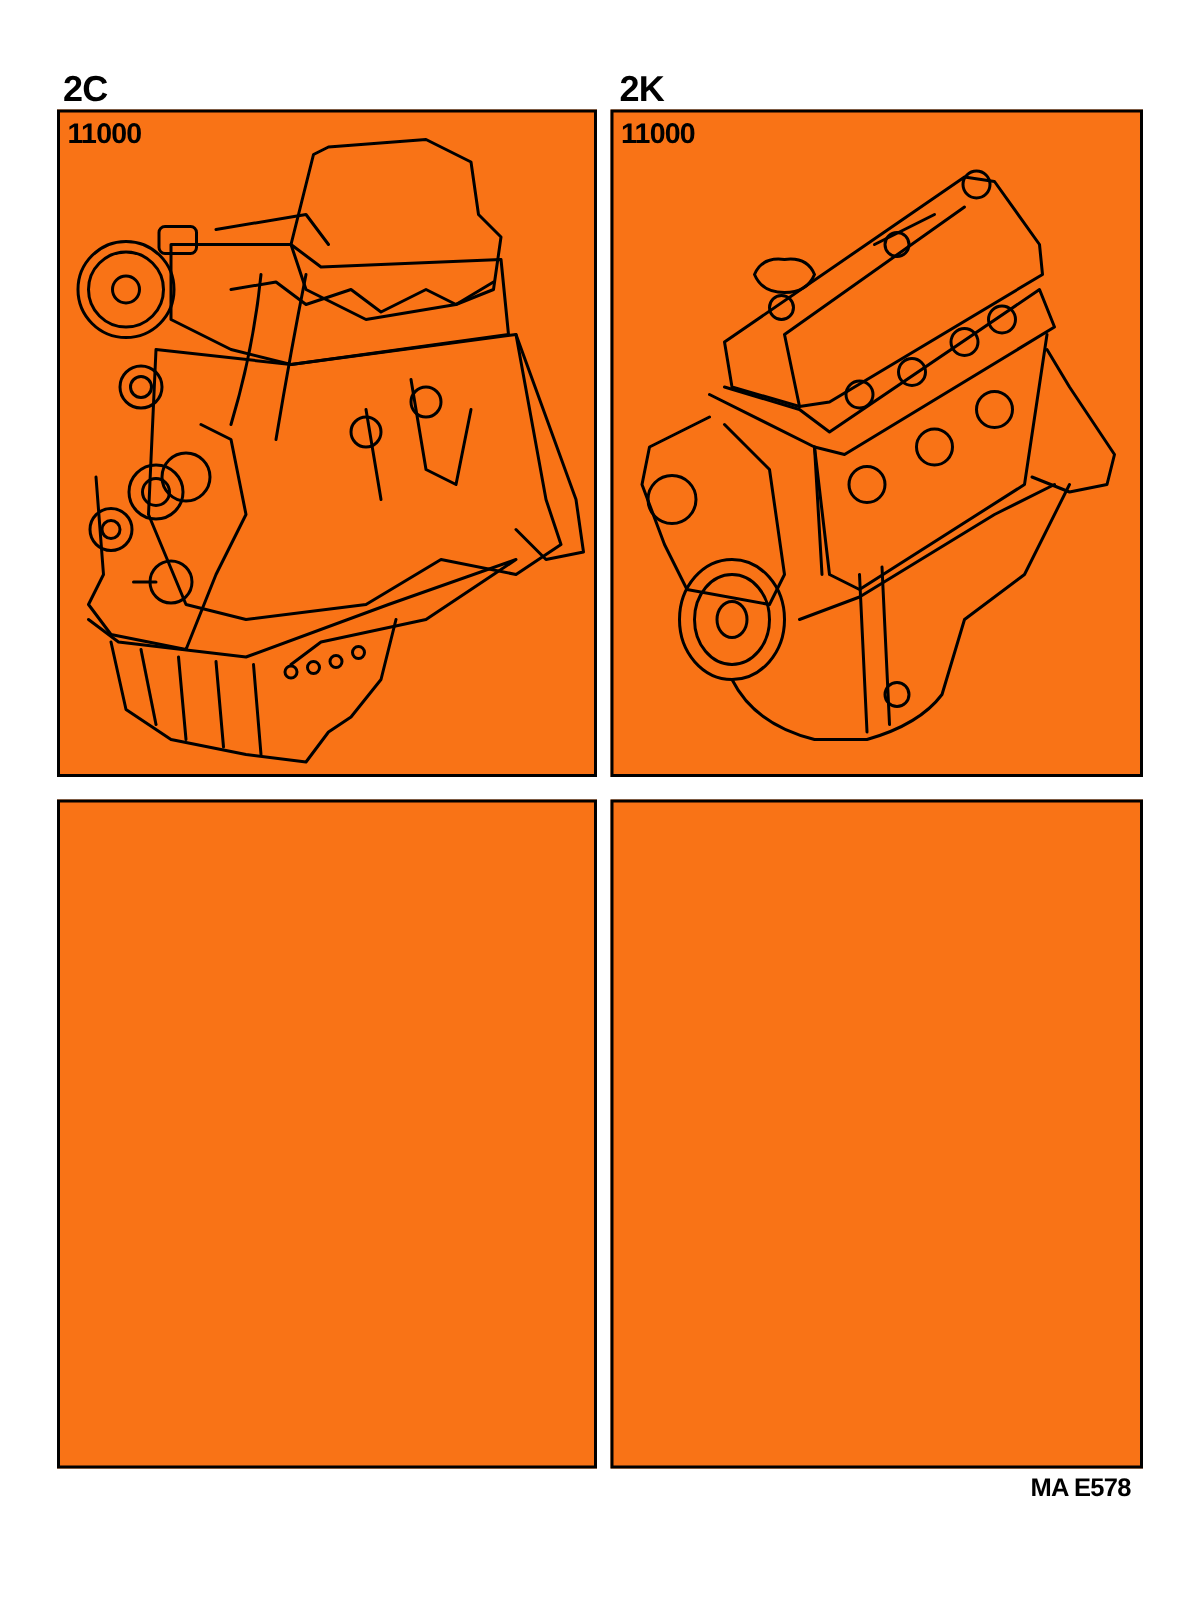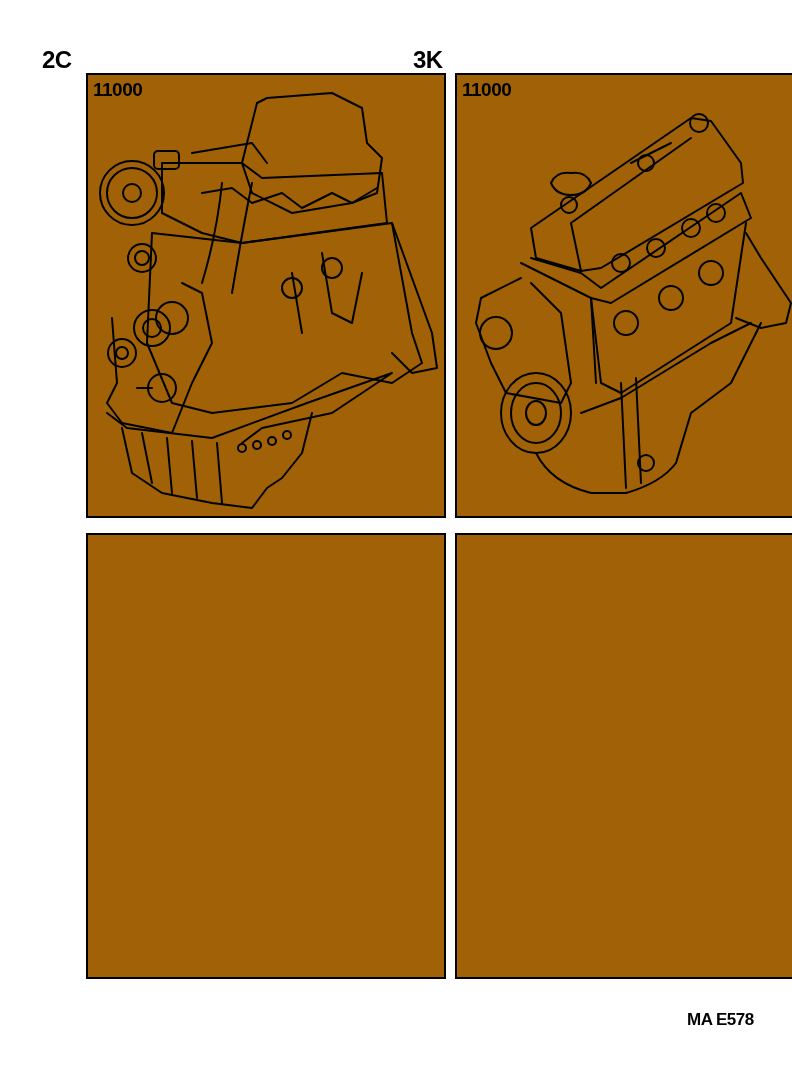--- a/index.html
+++ b/index.html
@@ -1,19 +1,19 @@
 <!DOCTYPE html>
 <html><head>
   <meta charset="utf-8">
   <style>
     html, body { margin: 0; padding: 0; background: #ffffff; }
     body { width: 792px; height: 1082px; position: relative; overflow: hidden;
            font-family: "Liberation Sans", sans-serif; color: #000; }
     .engine-label { position: absolute; font-weight: bold; font-size: 24px; letter-spacing: -0.5px; }
-    .panel { position: absolute; border: 2.5px solid #000; box-sizing: border-box; background: #a16207; margin-left: 48px; }
+    .panel { position: absolute; border: 2.5px solid #000; box-sizing: border-box; background: #f97316; }
     .part-no { position: absolute; left: 5px; top: 4px; font-weight: bold; font-size: 19px; letter-spacing: -0.5px; }
     .drawing { position: absolute; }
     .drawing svg { width: 100%; height: 100%; }
     .ref-code { position: absolute; font-weight: bold; font-size: 17px; letter-spacing: -0.5px; }
     svg path, svg line, svg circle, svg ellipse, svg rect, svg polyline, svg polygon {
       fill: none; stroke: #000; stroke-width: 2; stroke-linejoin: round; stroke-linecap: round;
     }
   </style>
 </head>
 <body>
@@ -67,21 +67,21 @@
       <circle cx="165" cy="362" r="4"></circle>
       <circle cx="180" cy="358" r="4"></circle>
       <circle cx="195" cy="352" r="4"></circle>
 
       <path d="M130 100 Q125 150 110 200"></path>
       <path d="M160 100 Q150 150 140 210"></path>
     </svg>
   </div>
 </div>
 
-<div class="engine-label" style="left:413px; top:46px;">3K</div>
+<div class="engine-label" style="left:413px; top:46px;">2K</div>
 <div class="panel" style="left:407px; top:73px; width:355px; height:445px;">
   <div class="part-no">11000</div>
   <div class="drawing" style="left:4px; top:8px; width:345px; height:430px;">
     <svg viewBox="0 0 345 430">
 
       <path d="M70 145 L230 35 L250 38 L280 80 L282 100 L140 185 L120 188 L75 175 Z"></path>
       <path d="M120 188 L110 140 L230 55"></path>
       <path d="M170 80 L210 60"></path>
       <circle cx="185" cy="80" r="8"></circle>
 
@@ -115,13 +115,13 @@
       <path d="M175 295 L180 400"></path>
       <circle cx="185" cy="380" r="8"></circle>
       <path d="M120 330 L160 315 L250 260 L290 240"></path>
     </svg>
   </div>
 </div>
 
 <div class="panel" style="left:38px; top:533px; width:360px; height:446px;"></div>
 <div class="panel" style="left:407px; top:533px; width:355px; height:446px;"></div>
 
-<div class="ref-code" style="left:687px; top:982px;margin-top:28px;">MA E578</div>
+<div class="ref-code" style="left:687px; top:982px;">MA E578</div>
 
 </body></html>

